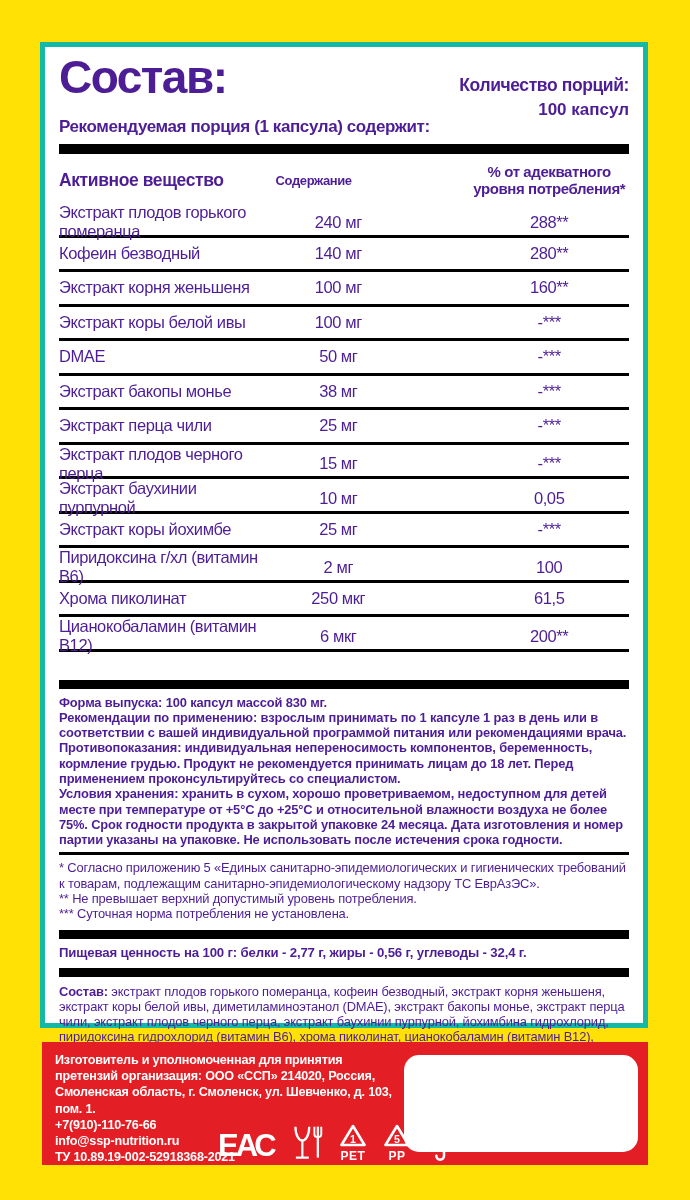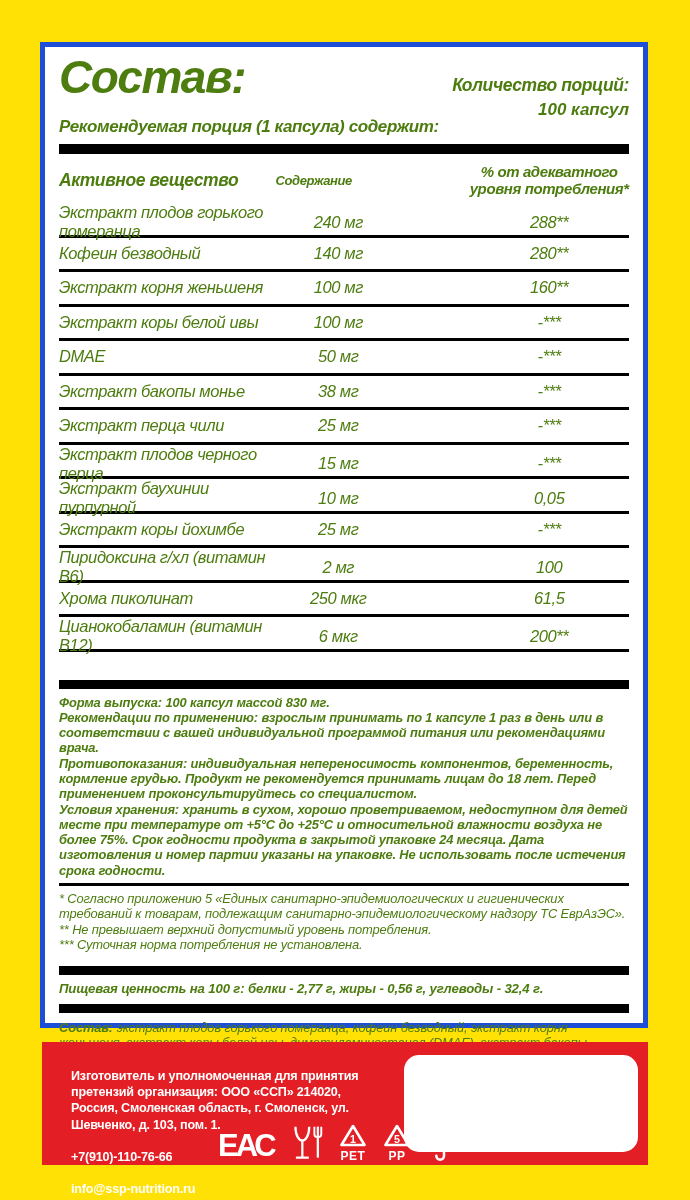--- a/index.html
+++ b/index.html
@@ -1,20 +1,20 @@
 <!DOCTYPE html>
 <html><head>
 <meta charset="utf-8">
 <style>
   html,body{margin:0;padding:0;}
   body{width:690px;height:1200px;font-family:"Liberation Sans",sans-serif;}
   .page{position:relative;width:690px;height:1200px;background:#FFE106;overflow:hidden;}
 
   .panel{position:absolute;left:40px;top:42px;width:608px;height:986px;background:#fff;
-         border:5px solid #1d4ed8;box-sizing:border-box;padding:4px 14px 0 14px;color:#4d7c0f;font-style:italic;}
+         border:5px solid #14b8a6;box-sizing:border-box;padding:4px 14px 0 14px;color:#4c1d95;}
 
   .head{display:flex;justify-content:space-between;}
   .title{font-size:46px;font-weight:800;letter-spacing:-1.5px;line-height:52px;}
   .serving-line{font-size:17px;font-weight:700;margin-top:14px;letter-spacing:-0.4px;}
   .head-right{text-align:right;padding-top:24px;}
   .servings-label{font-size:17.5px;font-weight:700;letter-spacing:-0.4px;}
   .servings-value{font-size:17px;font-weight:700;margin-top:4px;}
 
   .bar-thick{height:10px;background:#000;margin-top:7px;}
   .bar8{height:9px;background:#000;}
@@ -26,31 +26,31 @@
   .th-pct{font-size:15px;line-height:17px;text-align:center;letter-spacing:-0.4px;}
 
   .trow{display:grid;grid-template-columns:38% 22% 12% 28%;align-items:center;height:31.5px;
         border-bottom:3px solid #000;font-size:16.5px;letter-spacing:-0.4px;}
   .td-amount{text-align:center;}
   .td-pct{text-align:center;}
 
   .gap{height:28px;}
   .info{font-size:12.9px;font-weight:700;line-height:15.3px;padding:6px 0 5px;letter-spacing:-0.15px;}
   .info p{margin:0;}
-  .footnotes{font-size:12.9px;line-height:15.3px;padding:5px 0 14px;letter-spacing:-0.15px;}
+  .footnotes{font-size:12.9px;line-height:15.3px;padding:5px 0 8px;letter-spacing:-0.15px;}
   .footnotes div{margin:0;}
   .energy{font-size:13.2px;font-weight:700;line-height:16px;padding:6px 0 7px;letter-spacing:-0.15px;}
   .energy div{margin:0;}
   .composition{font-size:12.9px;line-height:15.2px;padding:7px 0;letter-spacing:-0.15px;}
   .b{font-weight:700;}
 
   .redbox{position:absolute;left:42px;top:1042px;width:606px;height:123px;background:#E31E24;color:#fff;}
   .mfg{position:absolute;left:13px;top:10px;width:352px;font-size:12.6px;font-weight:700;
        line-height:16.2px;letter-spacing:-0.2px;}
-  .mfg div{margin:16px;}
+  .mfg div{margin:0;}
   .code-box{position:absolute;top:13px;right:10px;width:234px;height:97px;background:#fff;border-radius:15px;}
 
   .icons{position:absolute;left:176px;bottom:2px;display:flex;align-items:flex-end;gap:16px;}
   .eac{font-size:31px;font-weight:800;letter-spacing:-3px;line-height:34px;width:58px;}
   .recy{display:flex;flex-direction:column;align-items:center;}
   .rlabel{font-size:12px;font-weight:700;letter-spacing:0.5px;margin-top:1px;}
   .icons svg{display:block;}
 </style>
 </head>
 <body>

